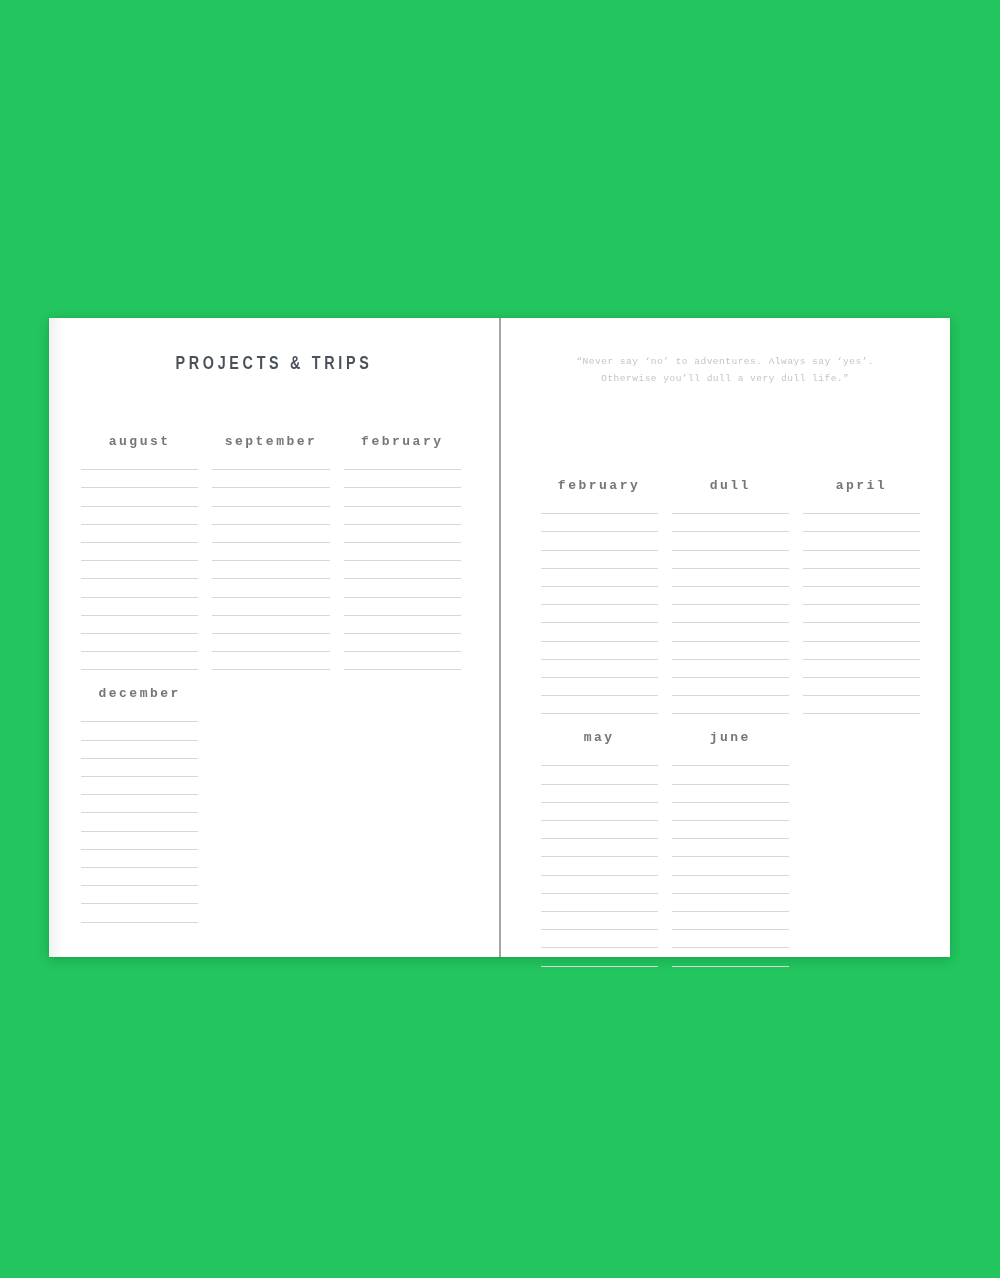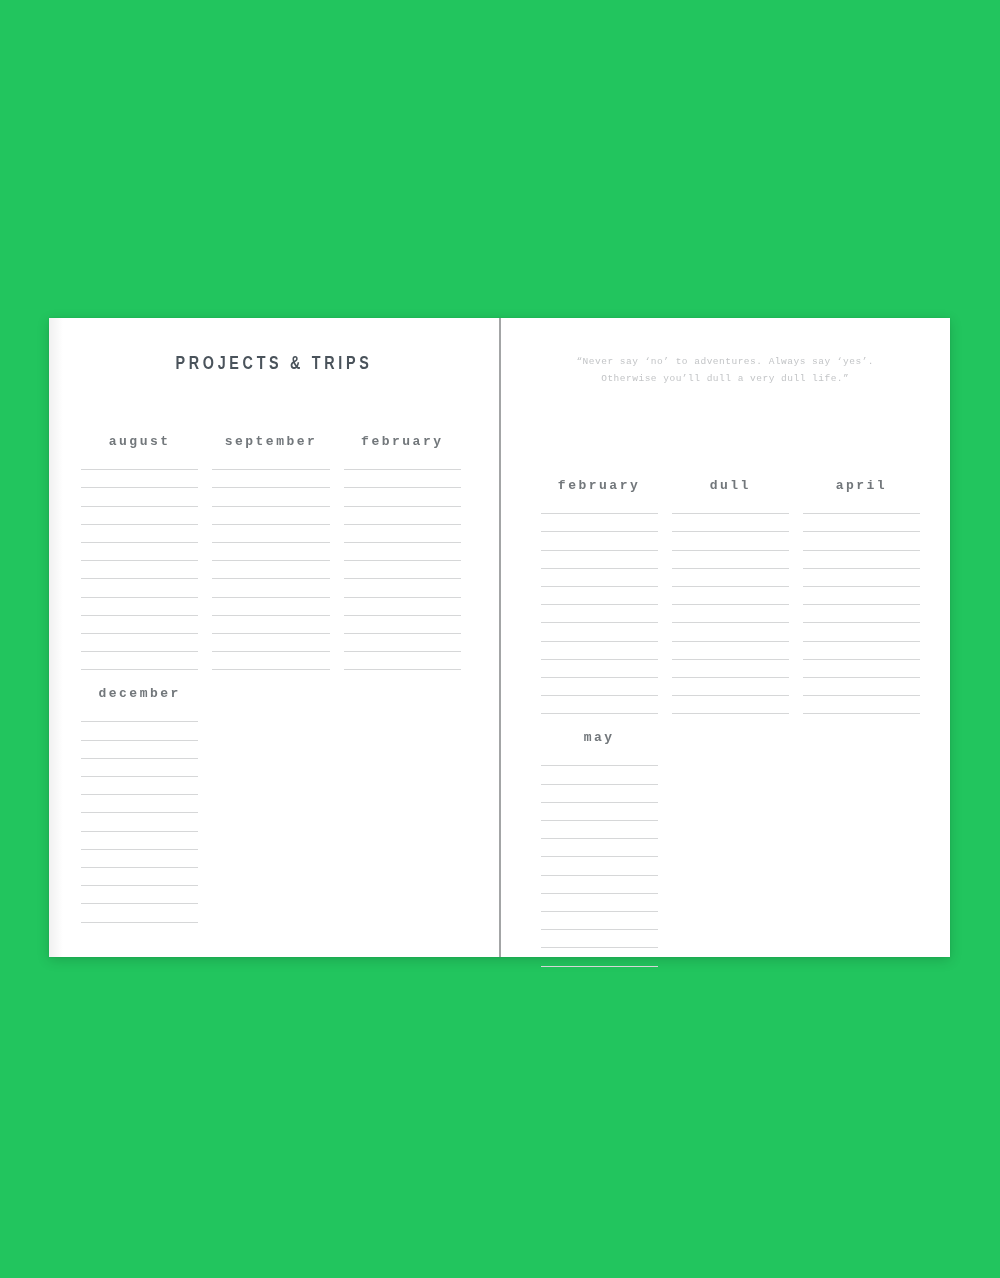--- a/index.html
+++ b/index.html
@@ -259,18 +259,35 @@
                 <div class="line"></div>
                 <div class="line"></div>
                 <div class="line"></div>
                 <div class="line"></div>
                 <div class="line"></div>
                 <div class="line"></div>
                 <div class="line"></div>
                 <div class="line"></div>
               </div>
             </div>
+            <div class="month-col">
+              <div class="month-label">june</div>
+              <div class="lines">
+                <div class="line"></div>
+                <div class="line"></div>
+                <div class="line"></div>
+                <div class="line"></div>
+                <div class="line"></div>
+                <div class="line"></div>
+                <div class="line"></div>
+                <div class="line"></div>
+                <div class="line"></div>
+                <div class="line"></div>
+                <div class="line"></div>
+                <div class="line"></div>
+              </div>
+            </div>
           </div>
         </div>
     </div>
 
   </div>
 </div>
 
 </body></html>

